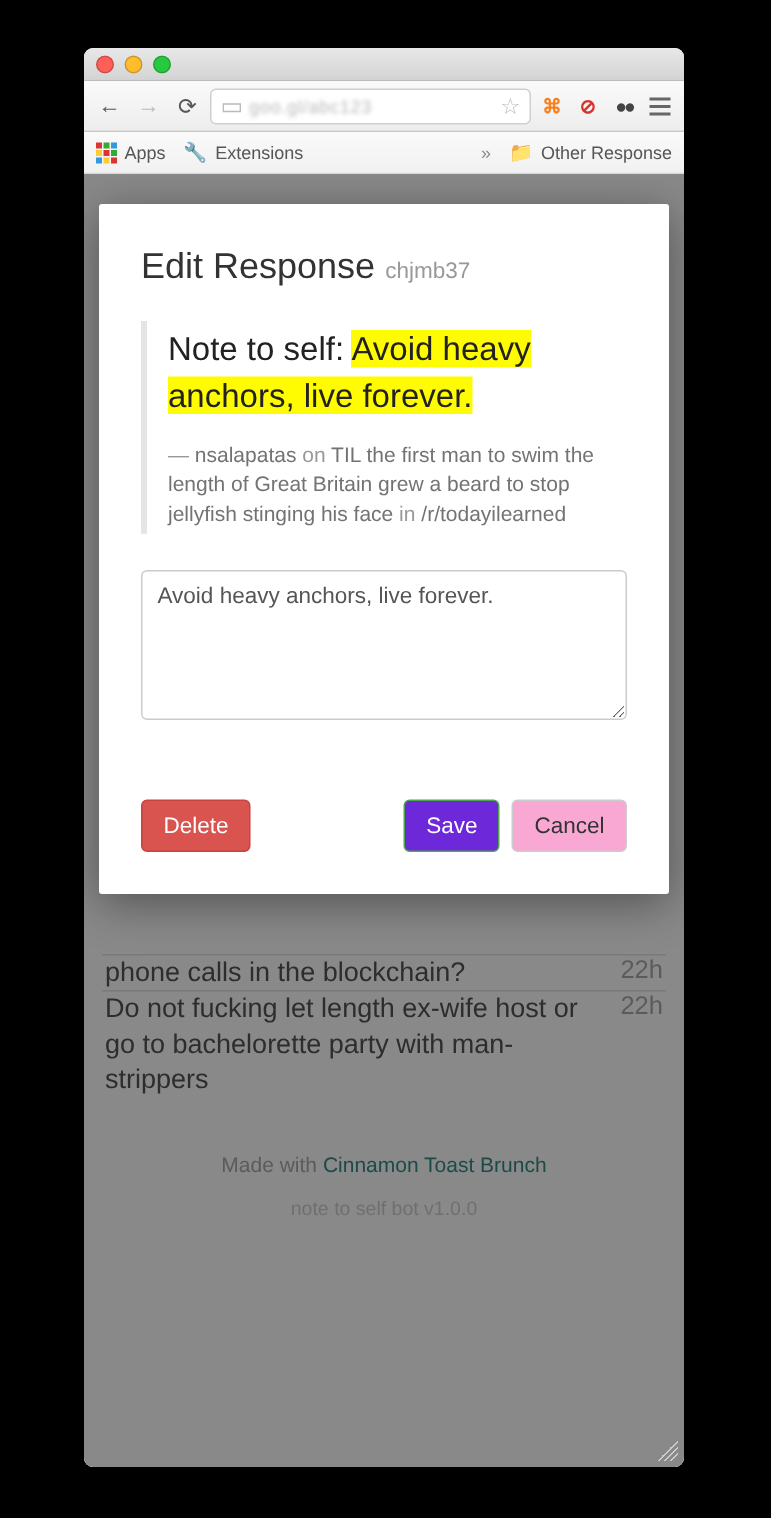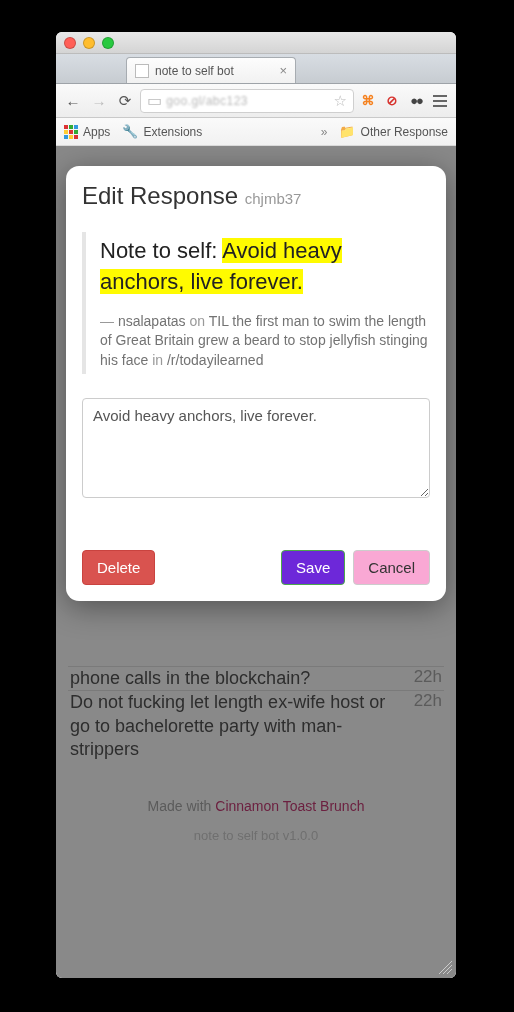--- a/index.html
+++ b/index.html
@@ -138,35 +138,35 @@
     gap:8px;
   }
   .row .txt{flex:1;line-height:1.3;}
   .row .age{color:#999;font-size:17px;white-space:nowrap;}
   .footer{
     text-align:center;
     padding:36px 0 20px;
     color:#999;
     font-size:14px;
   }
-  .footer a{color:#be185d;text-decoration:none;margin-top:15px;}
+  .footer a{color:#0f766e;text-decoration:none;margin-top:15px;}
   .footer .ver{margin-top:14px;color:#c6c6c6;font-size:13px;}
   
   .overlay{
     position:absolute;
     inset:0;
     background:rgba(40,40,40,0.55);
   }
   .modal{
     position:absolute;
     left:10px; right:10px; top:20px;
     background:#fff;
-    border-radius:13px;
+    border-radius:2px;
     box-shadow:0 6px 30px rgba(0,0,0,0.4);
-    padding:16px;
+    padding:28px;
   }
   .modal h1{
     font-size:24px;
     font-weight:500;
     color:#333;
     margin-bottom:22px;
   }
   .modal h1 .subid{font-size:15px;color:#999;font-weight:400;}
   .quote{
     border-left:4px solid #e5e5e5;
@@ -226,27 +226,20 @@
 <body>
 
 <div class="browser-window">
 
   <div class="titlebar">
     <div class="traffic close"></div>
     <div class="traffic min"></div>
     <div class="traffic max"></div>
   </div>
 
-  <div class="tabstrip">
-    <div class="tab">
-      <span class="favicon"></span>
-      <span>note to self bot</span>
-      <span class="close-x">×</span>
-    </div>
-  </div>
 
   <div class="toolbar">
     <div class="nav-btn">←</div>
     <div class="nav-btn disabled">→</div>
     <div class="nav-btn">⟳</div>
     <div class="urlbox">
       <span style="color:#bbb;">▭</span>
       <span class="url-blur">goo.gl/abc123</span>
       <span class="star">☆</span>
     </div>

